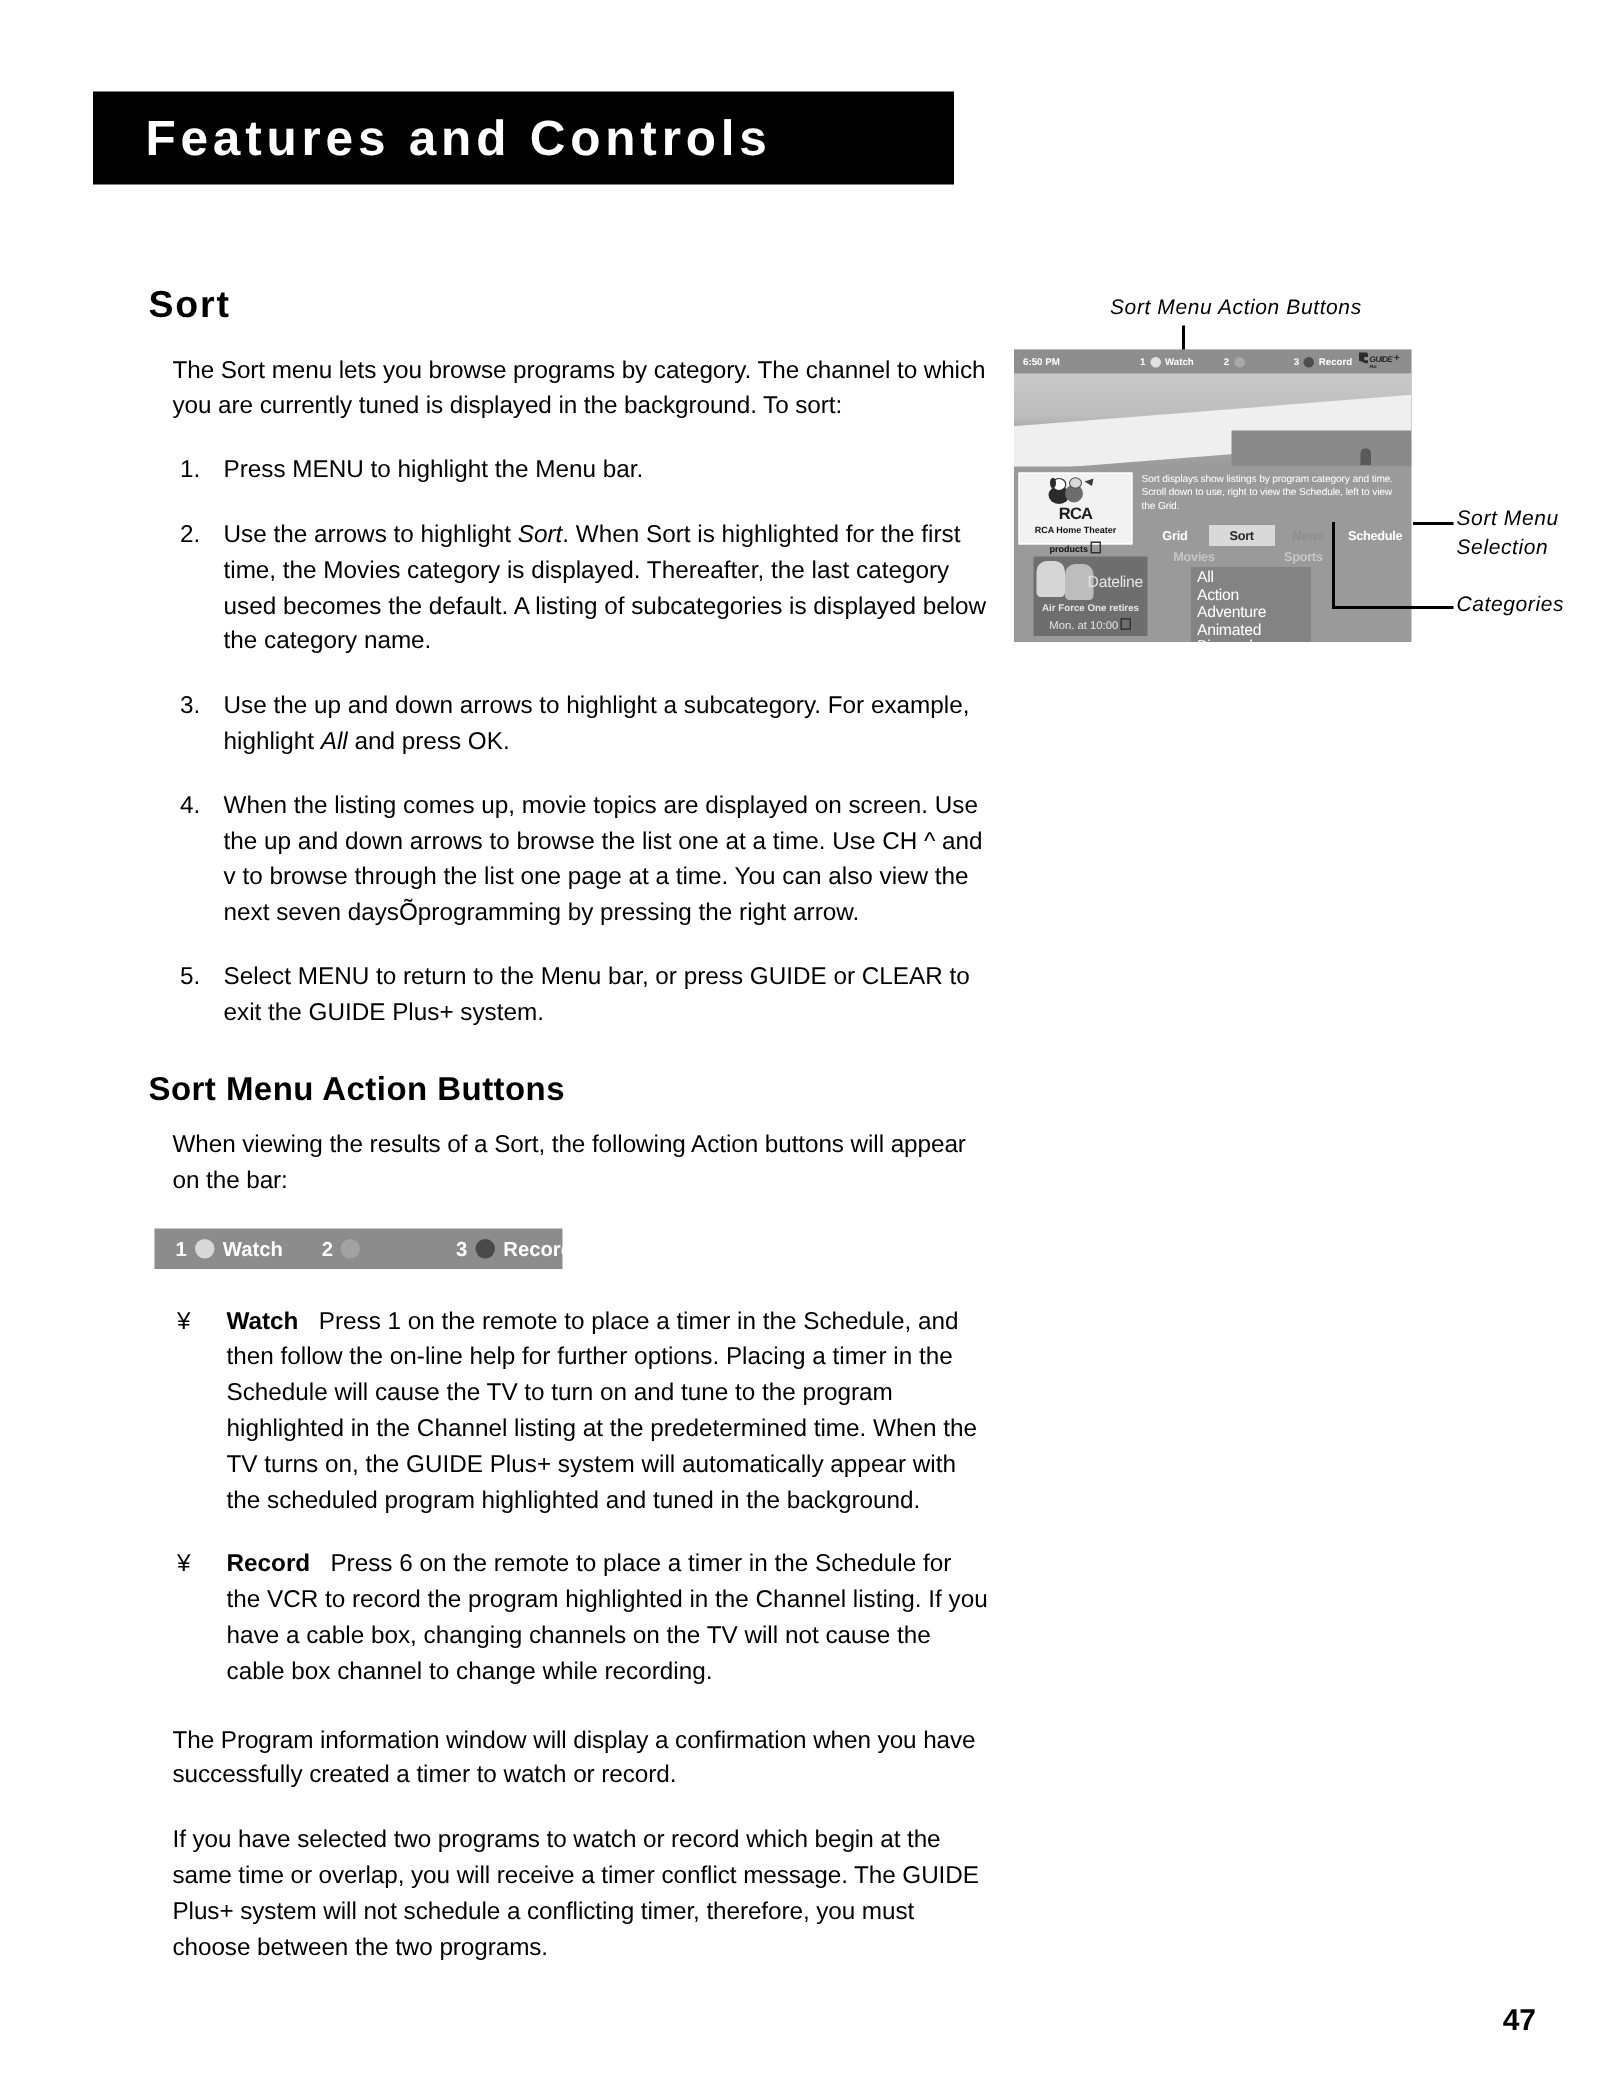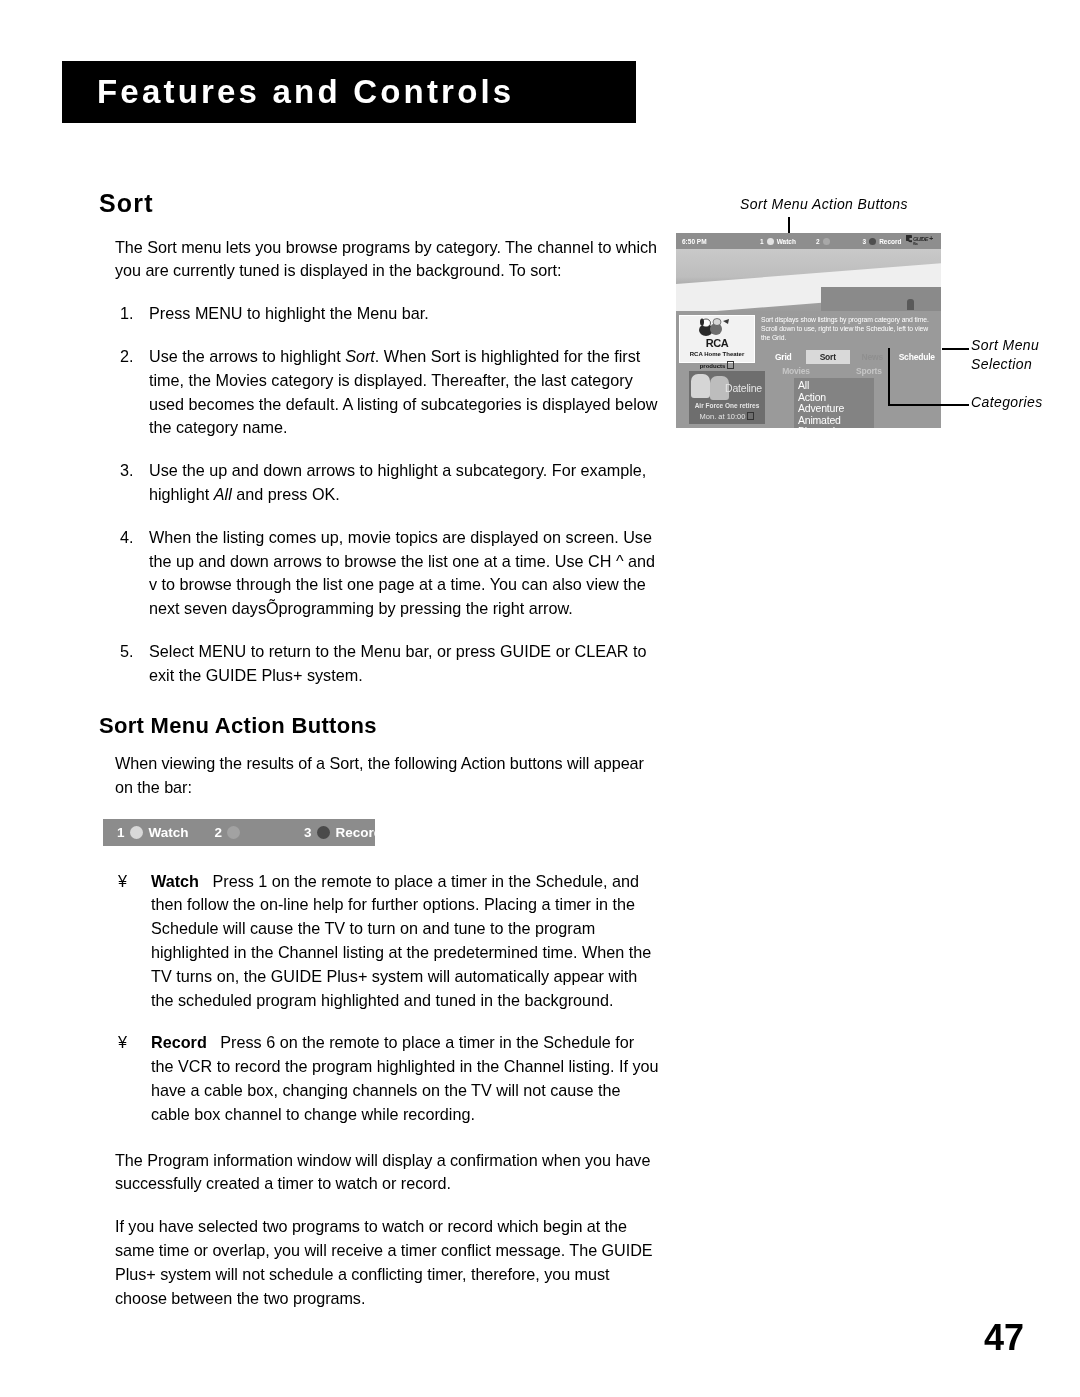--- a/index.html
+++ b/index.html
@@ -401,21 +401,21 @@
     font-style: italic;
     letter-spacing: 0.4px;
     white-space: nowrap;
   }
 
   
   .page-number {
     position: absolute;
     right: 56px;
     bottom: 38px;
-    font-size: 36px;
+    font-size: 20px;
     font-weight: bold;
   }
 </style>
 </head>
 <body>
 
 <div class="header-banner">
   <div class="header-banner-title">Features and Controls</div>
 </div>
 

